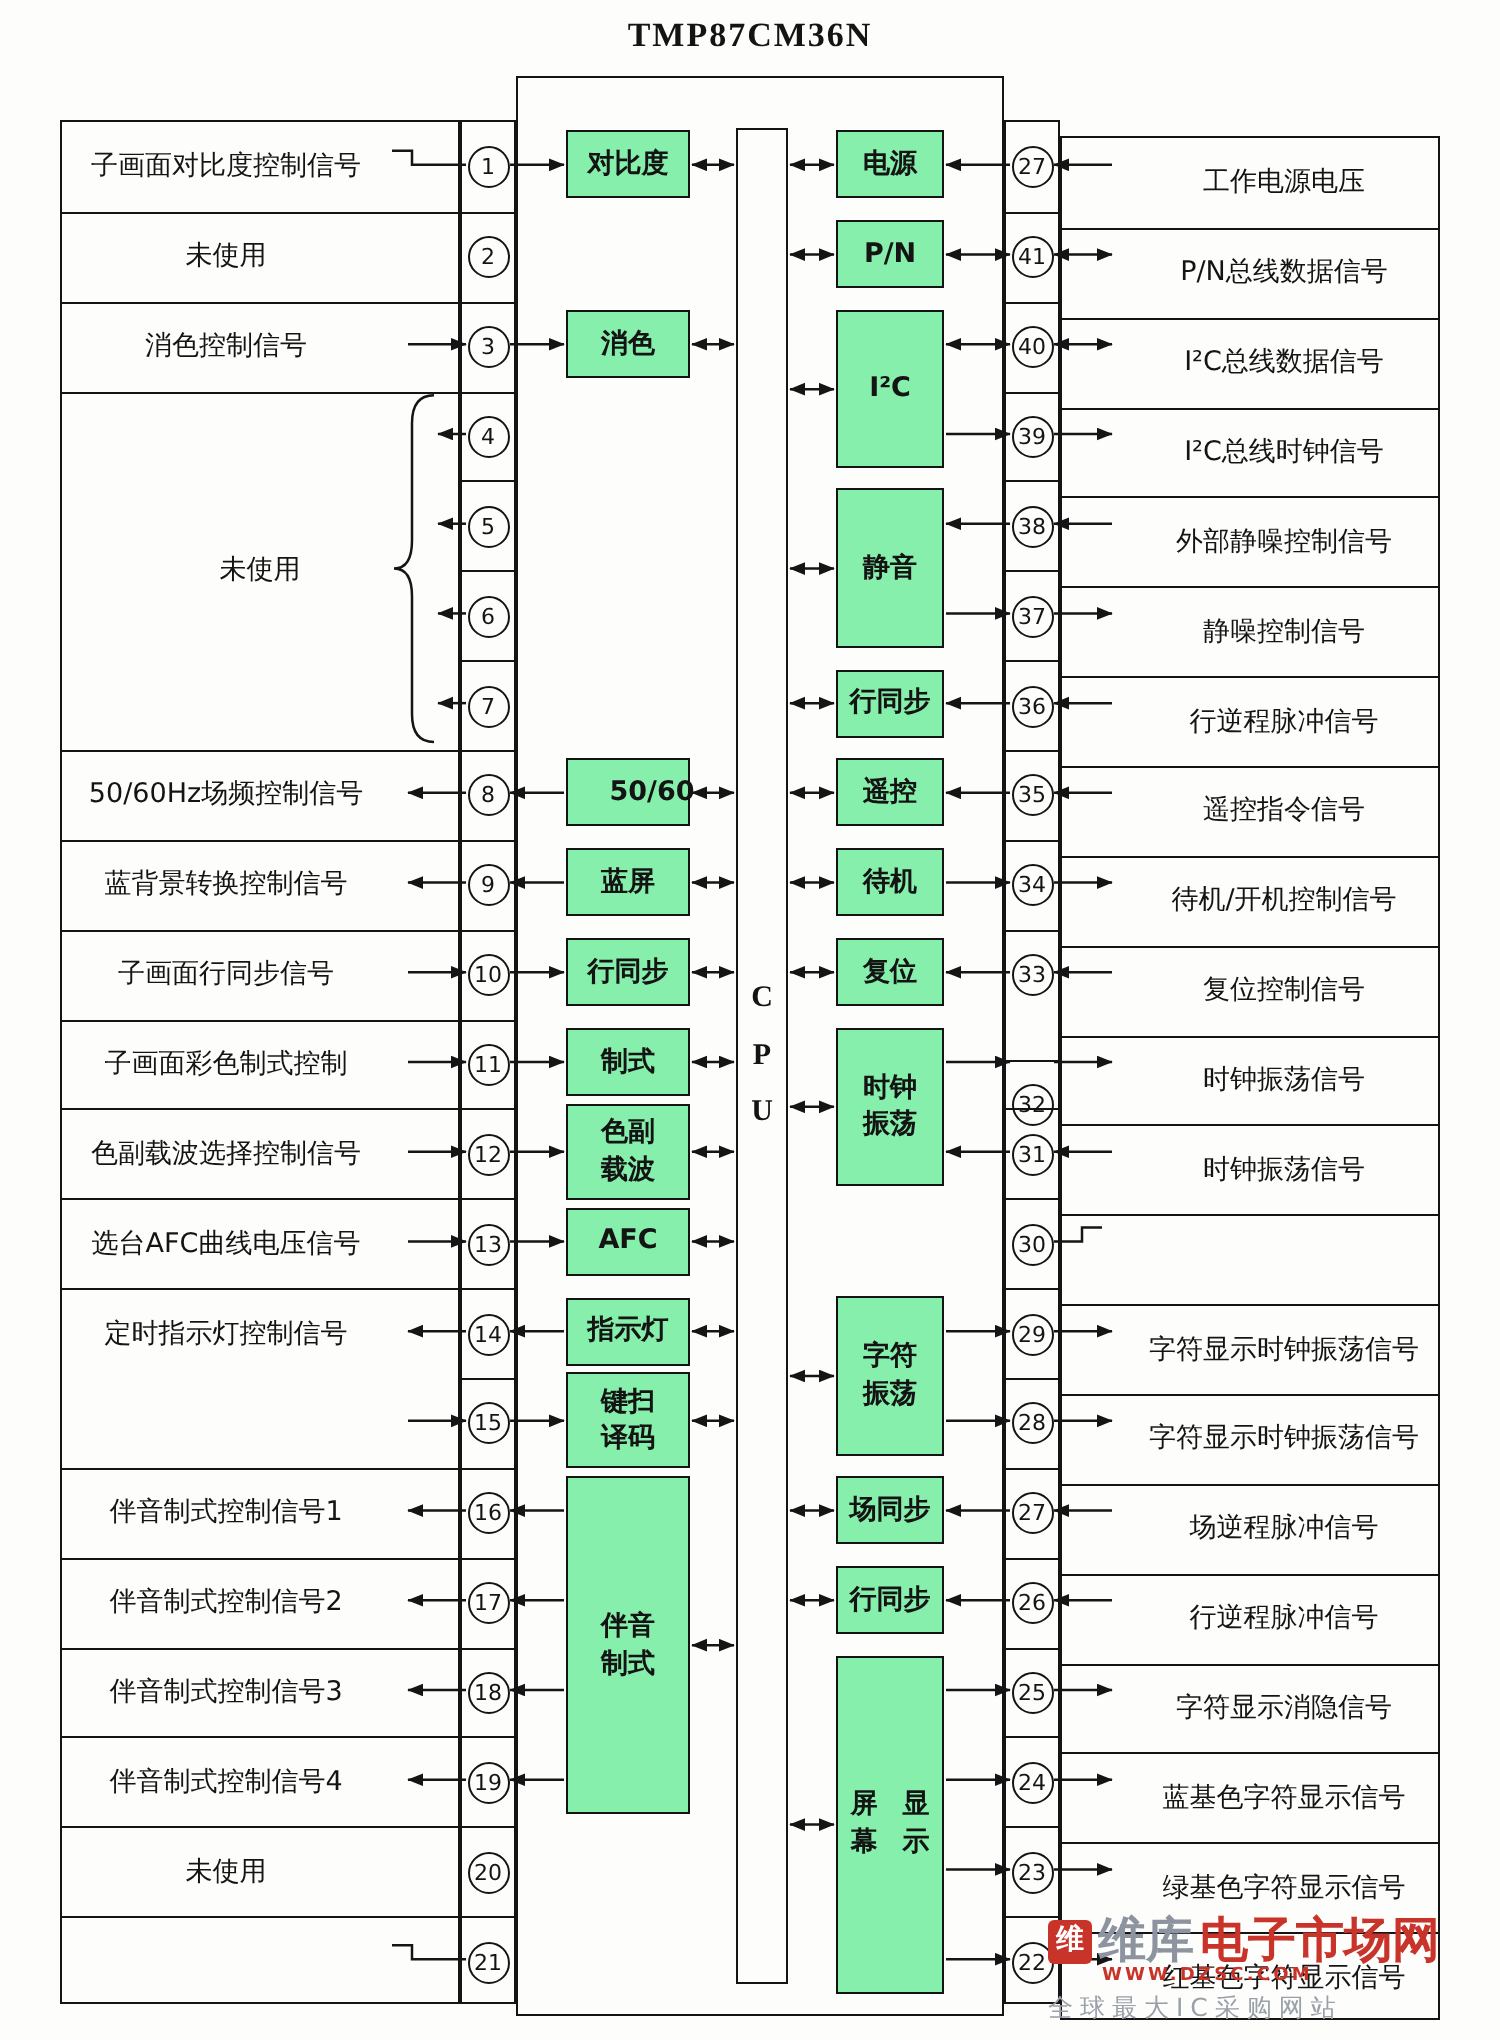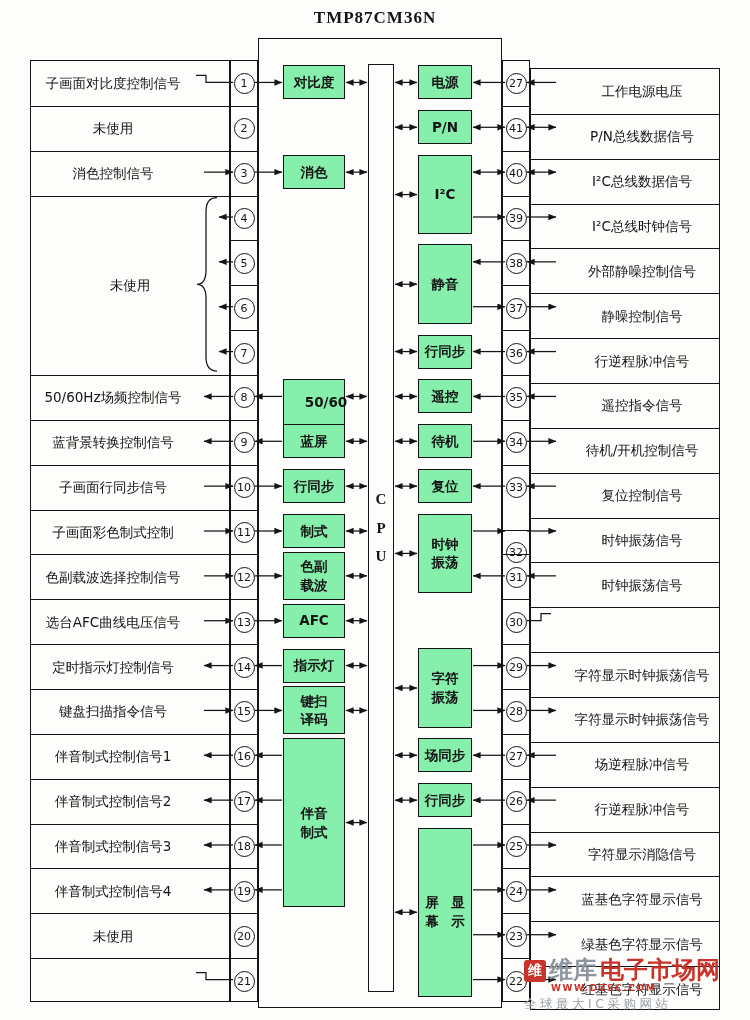--- a/index.html
+++ b/index.html
@@ -51,21 +51,20 @@
       <div class="cell bt pr" style="top: 44.8571px; height: 44.8571px;">未使用</div>
       <div class="cell bt pr" style="top: 89.7143px; height: 44.8571px;">消色控制信号</div>
       <div class="cell bt" style="top: 134.571px; height: 179.429px;">未使用</div>
       <div class="cell bt pr" style="top: 314px; height: 44.8571px;">50/60Hz场频控制信号</div>
       <div class="cell bt pr" style="top: 358.857px; height: 44.8571px;">蓝背景转换控制信号</div>
       <div class="cell bt pr" style="top: 403.714px; height: 44.8571px;">子画面行同步信号</div>
       <div class="cell bt pr" style="top: 493.429px; height: 44.8571px;">色副载波选择控制信号</div>
       <div class="cell bt pr" style="top: 448.571px; height: 44.8571px;">子画面彩色制式控制</div>
       <div class="cell bt pr" style="top: 538.286px; height: 44.8571px;">选台AFC曲线电压信号</div>
       <div class="cell bt pr" style="top: 583.143px; height: 44.8571px;">定时指示灯控制信号</div>
-      <div class="cell bt pr" style="top: 628px; height: 44.8571px;">键盘扫描指令信号</div>
       <div class="cell bt pr" style="top: 672.857px; height: 44.8571px;">伴音制式控制信号1</div>
       <div class="cell bt pr" style="top: 717.714px; height: 44.8571px;">伴音制式控制信号2</div>
       <div class="cell bt pr" style="top: 762.571px; height: 44.8571px;">伴音制式控制信号3</div>
       <div class="cell bt pr" style="top: 807.429px; height: 44.8571px;">伴音制式控制信号4</div>
       <div class="cell bt pr" style="top: 852.286px; height: 44.8571px;">未使用</div>
       <div class="cell bt pr" style="top: 897.143px; height: 44.8571px;"></div>
     </div>
   <div class="abs" id="left-pins">
       <div class="pcell" style="top: 0px; height: 44.8571px;">
         <div class="pin-circle">1</div>
@@ -227,21 +226,21 @@
     <div class="wm-row1">
       <span class="wm-logo">维</span>
       <span class="wm-gray">维库</span>
       <span class="wm-red">电子市场网</span>
     </div>
     <div class="wm-url">WWW.DZSC.COM</div>
     <div class="wm-slogan">全球最大IC采购网站</div>
   </div>
 <div class="block" style="left: 283px; top: 65.4286px; width: 62px; height: 34px;">对比度</div>
     <div class="block" style="left: 283px; top: 155.143px; width: 62px; height: 34px;">消色</div>
-    <div class="block" style="left: 283px; top: 379.429px; width: 62px; height: 46px; padding-left: 24px;">50/60</div>
+    <div class="block" style="left: 283px; top: 379.429px; width: 62px; height: 34px; padding-left: 24px;">50/60</div>
     <div class="block" style="left: 283px; top: 424.286px; width: 62px; height: 34px;">蓝屏</div>
     <div class="block" style="left: 283px; top: 469.143px; width: 62px; height: 34px;">行同步</div>
     <div class="block" style="left: 283px; top: 514px; width: 62px; height: 34px;">制式</div>
     <div class="block" style="left: 283px; top: 551.857px; width: 62px; height: 48px;">色副
 载波</div>
     <div class="block" style="left: 283px; top: 603.714px; width: 62px; height: 34px;">AFC</div>
     <div class="block" style="left: 283px; top: 648.571px; width: 62px; height: 34px;">指示灯</div>
     <div class="block" style="left: 283px; top: 686.429px; width: 62px; height: 48px;">键扫
 译码</div>
     <div class="block" style="left: 283px; top: 737.857px; width: 62px; height: 169.429px;">伴音

